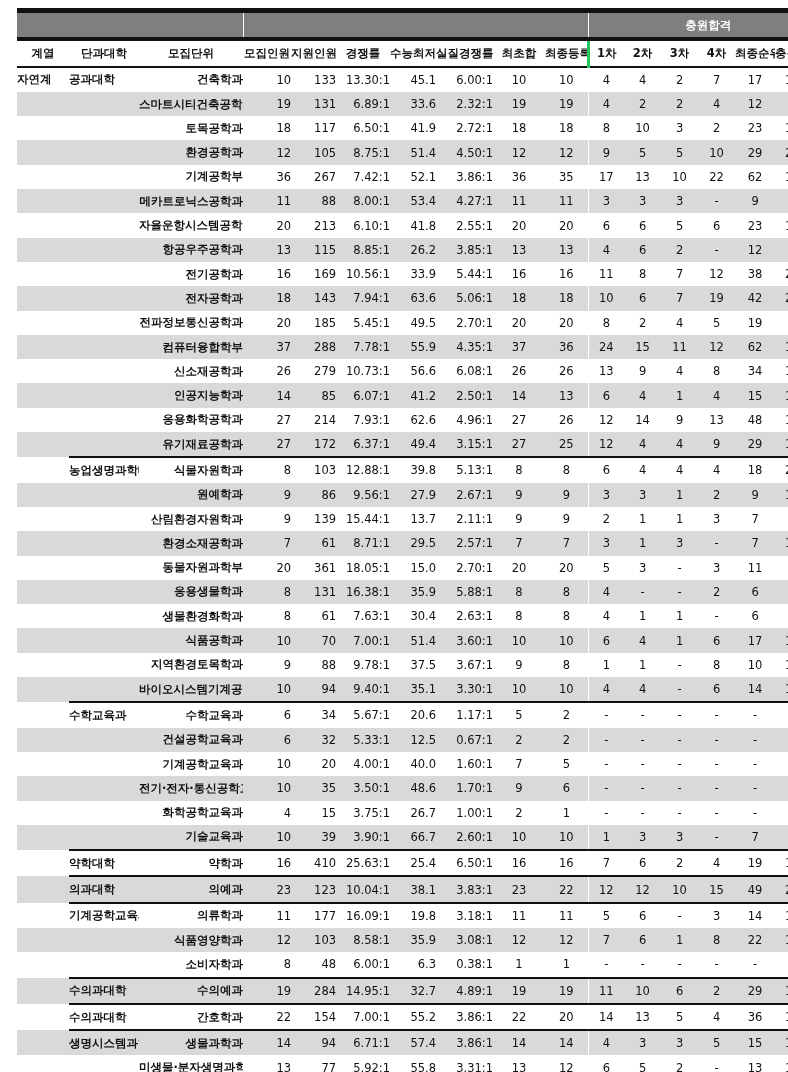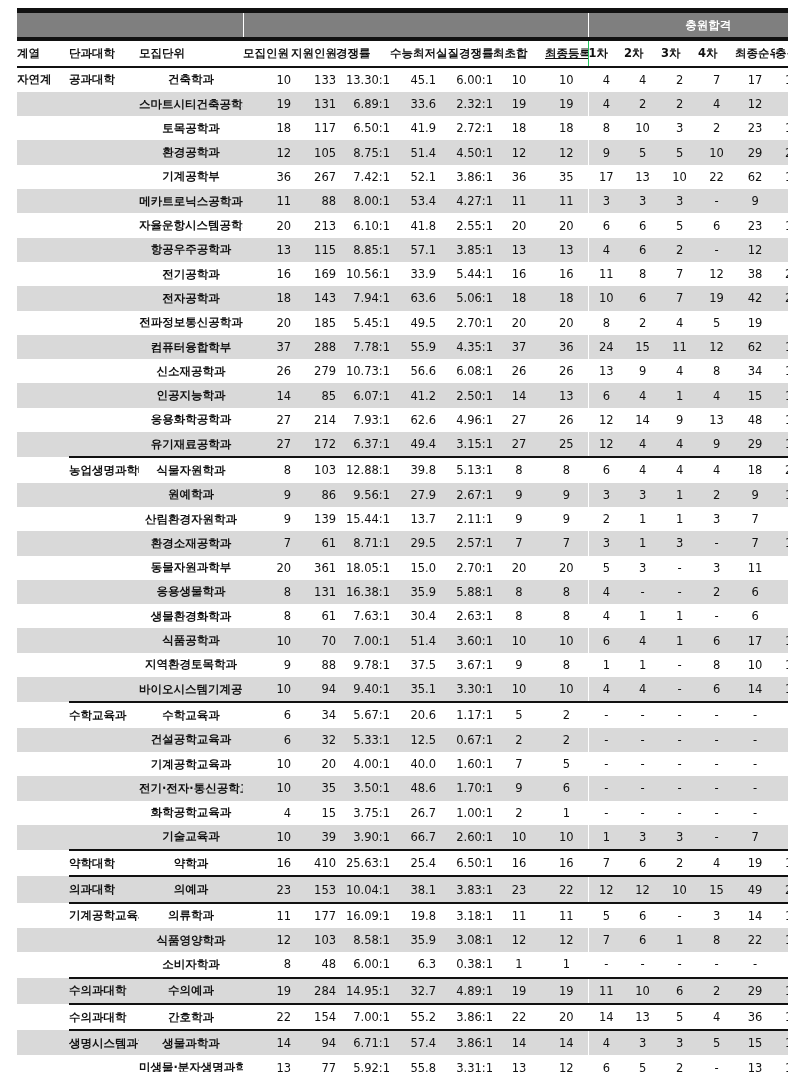--- a/index.html
+++ b/index.html
@@ -2,30 +2,30 @@
 <html><head>
 <meta charset="utf-8">
 <style>
   html, body { margin:0; padding:0; background:#ffffff; }
   body { width:788px; height:1072px; position:relative; font-family:"DejaVu Sans", sans-serif; color:#111; overflow:hidden; }
   #tbl { position:absolute; left:17px; top:8px; width:761px; border-collapse:collapse; table-layout:fixed; }
   #tbl td, #tbl th { padding:0; height:24.3px; font-size:11.5px; white-space:nowrap; overflow:hidden; }
   .topband td { height:22px; background:#7f7f7f; border-top:5px solid #111; }
   .topband td.lefthalf { border-right:1px solid #ffffff; }
   .topband td.grp { color:#ffffff; font-weight:bold; font-size:13px; text-align:center; }
-  .hdr th { height:27px; border-top:4px solid #111; border-bottom:2px solid #111; font-weight:bold; font-size:13px; text-align:left; background:#fff; }
+  .hdr th { height:27px; border-top:4px solid #111; border-bottom:2px solid #111; font-weight:bold; font-size:13px; text-align:center; background:#fff; }
   .hdr th.sm { font-size:10px; }
   .hdr th.xs { font-size:5px; }
   .hdr th.lg { font-size:15px; }
-  .hdr th.split { border-right:1px solid #22c55e;text-decoration:underline; }
+  .hdr th.split { border-right:3px solid #22c55e; }
   tr.row td { text-align:right; padding-right:6px; font-family:"DejaVu Sans", sans-serif; font-size:11.5px; }
   tr.row.alt td { background:#d9d9d9; }
   tr.row td.c0, tr.row td.c1 { text-align:left; padding-left:6px; font-weight:bold; font-size:12px; }
   tr.row td.c1.small { font-size:7px; }
-  tr.row td.c2 { text-align:center; font-weight:bold; font-size:13px; padding-right:0; }
+  tr.row td.c2 { text-align:right; font-weight:bold; font-size:13px; padding-right:0; }
   tr.row td.c2.s1 { font-size:11px; }
   tr.row td.c2.s2 { font-size:8px; }
   tr.row td.c2.s3 { font-size:6px; }
   tr.row td.cc { text-align:center; padding-right:0; }
   tr.row td.sep { border-right:1px solid #ffffff; }
   tr.row.alt td.sep { border-right:1px solid #ffffff; }
   tr.row.gstart td.g { border-top:2px solid #111; }
 </style>
 </head>
 <body>
@@ -201,21 +201,21 @@
         <td class="g cc">23</td>
         <td class="g cc">115.0</td>
       </tr>
       <tr class="row alt">
         <td class="c0"></td>
         <td class="c1 g"></td>
         <td class="c2 g s2">항공우주공학과</td>
         <td class="g">13</td>
         <td class="g">115</td>
         <td class="g">8.85:1</td>
-        <td class="g">57.1</td>
+        <td class="g">26.2</td>
         <td class="g">3.85:1</td>
         <td class="g cc">13</td>
         <td class="g cc sep">13</td>
         <td class="g cc">4</td>
         <td class="g cc">6</td>
         <td class="g cc">2</td>
         <td class="g cc">-</td>
         <td class="g cc">12</td>
         <td class="g cc">92.3</td>
       </tr>
@@ -667,21 +667,21 @@
         <td class="g cc">2</td>
         <td class="g cc">4</td>
         <td class="g cc">19</td>
         <td class="g cc">118.8</td>
       </tr>
       <tr class="row alt gstart">
         <td class="c0"></td>
         <td class="c1 g">의과대학</td>
         <td class="c2 g s1">의예과</td>
         <td class="g">23</td>
-        <td class="g">153</td>
+        <td class="g">123</td>
         <td class="g">10.04:1</td>
         <td class="g">38.1</td>
         <td class="g">3.83:1</td>
         <td class="g cc">23</td>
         <td class="g cc sep">22</td>
         <td class="g cc">12</td>
         <td class="g cc">12</td>
         <td class="g cc">10</td>
         <td class="g cc">15</td>
         <td class="g cc">49</td>

